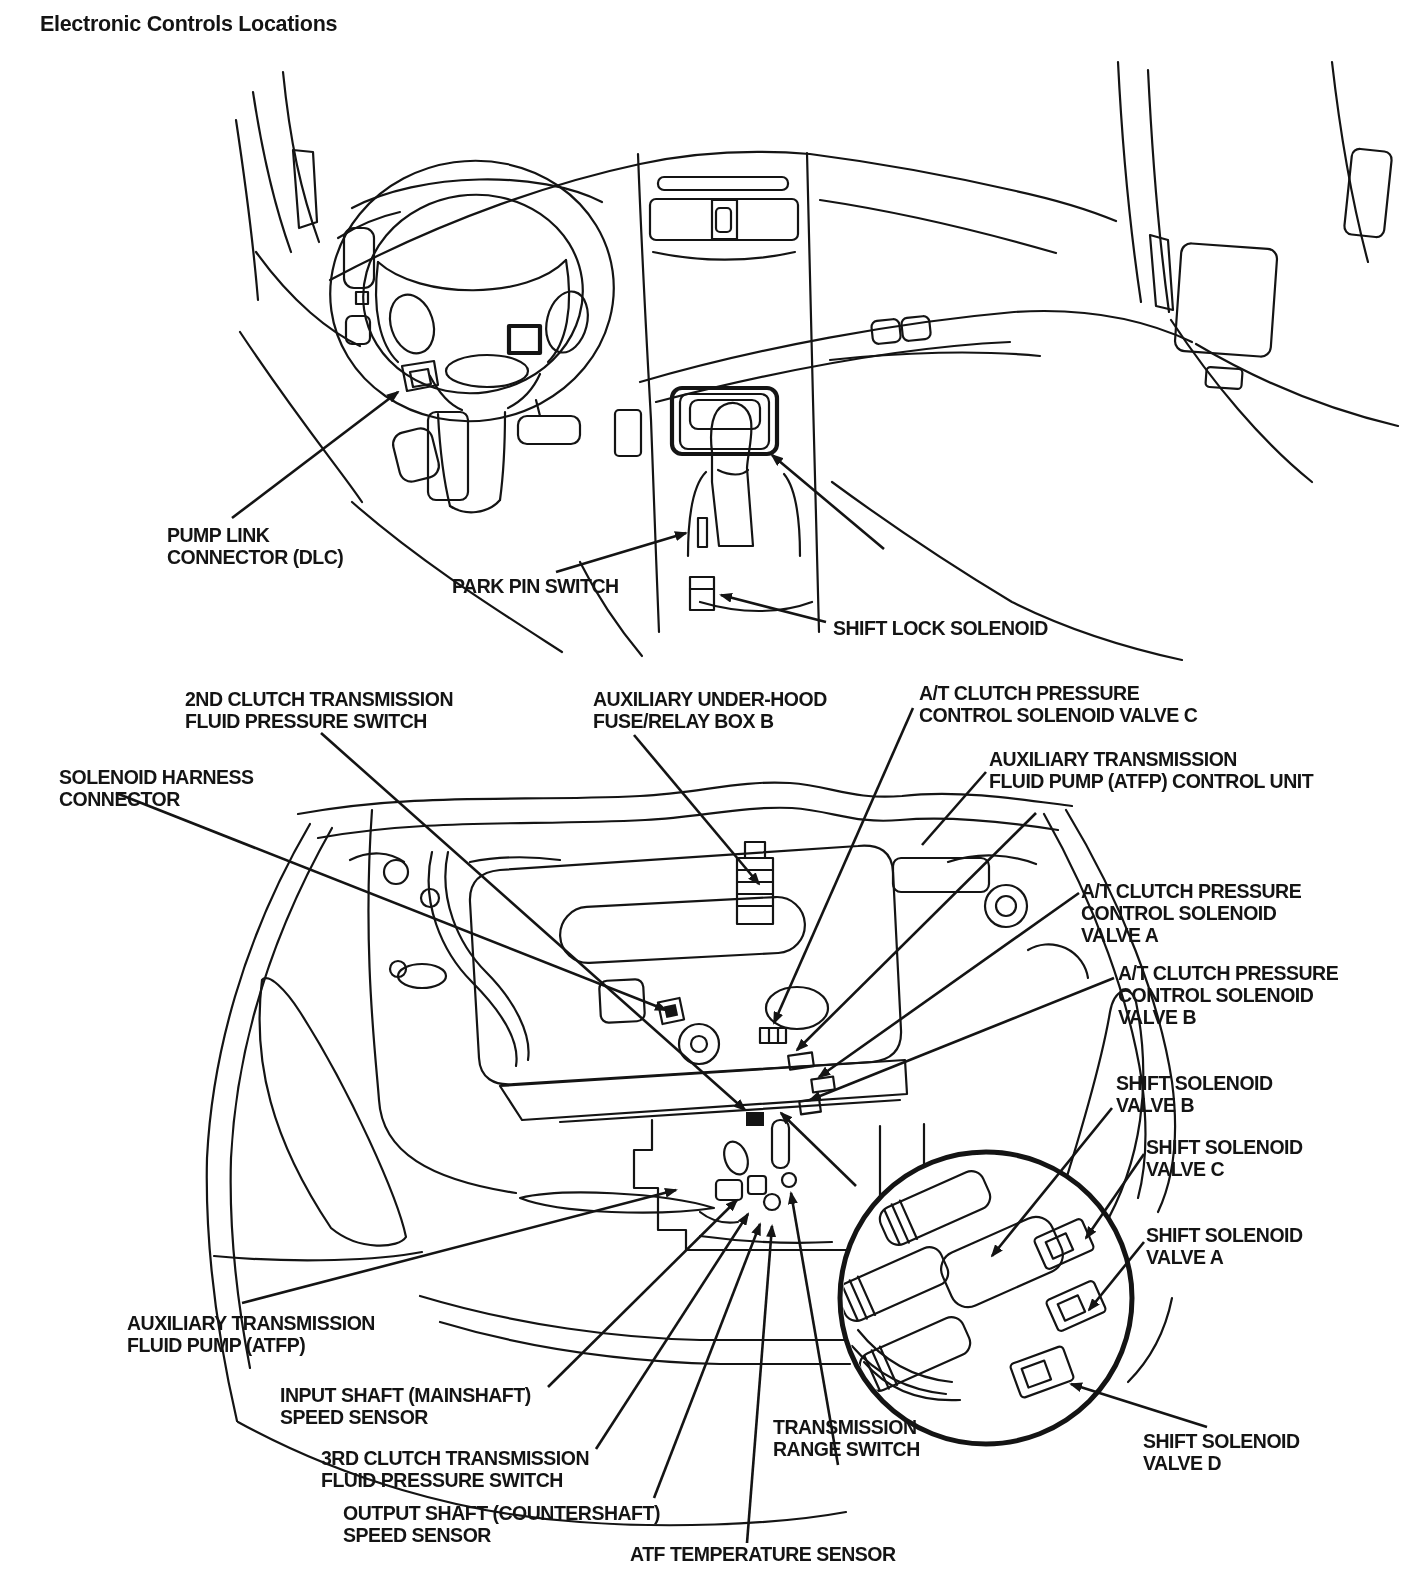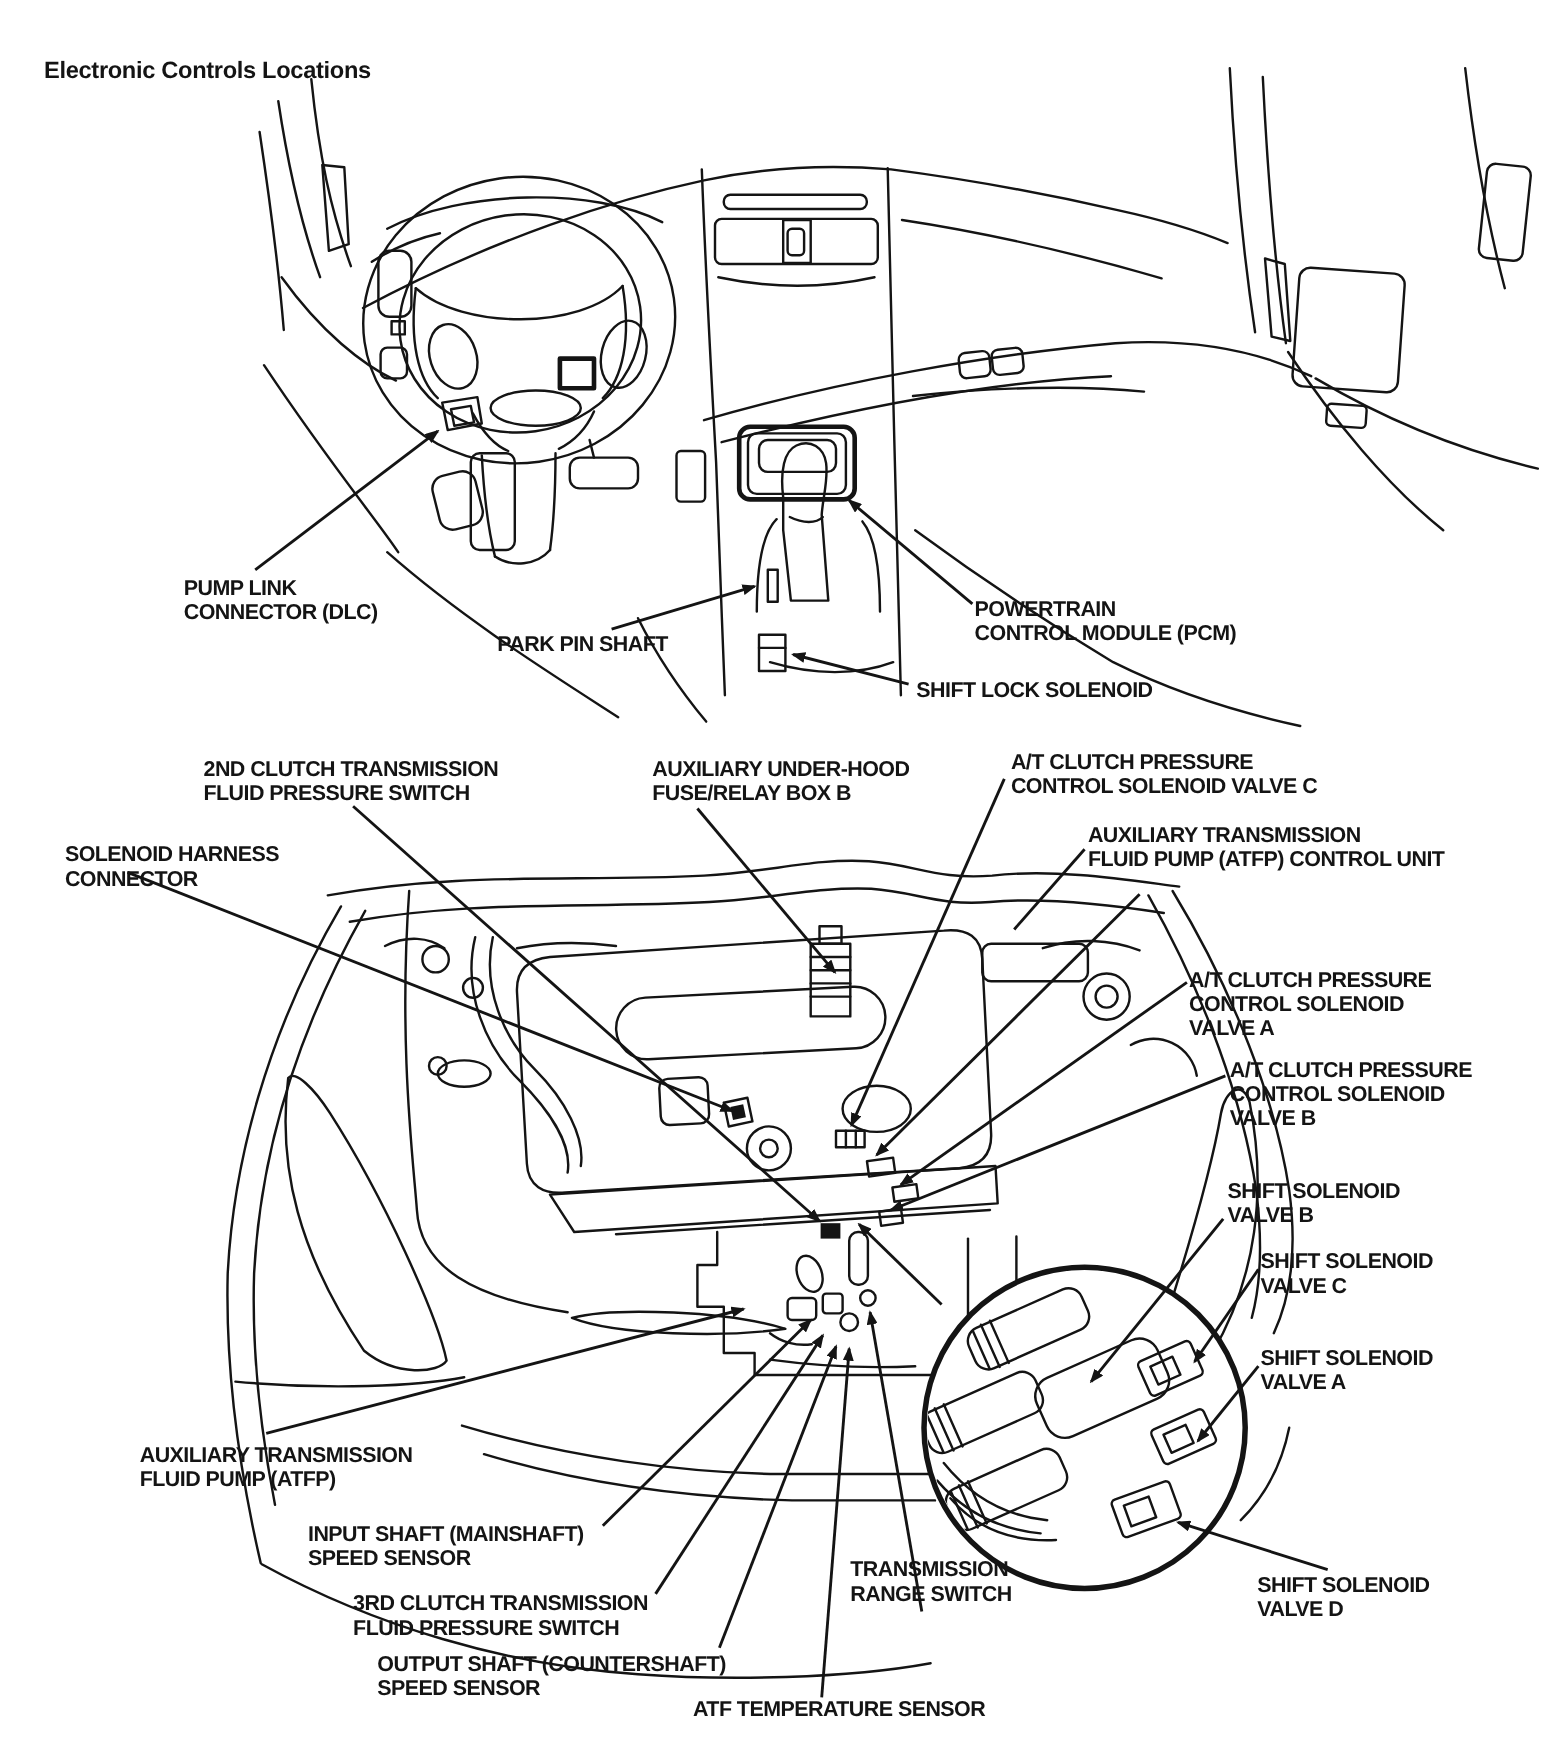--- a/index.html
+++ b/index.html
@@ -5,21 +5,21 @@
   html,body{margin:0;padding:0;background:#ffffff;}
   #stage{position:relative;width:1408px;height:1590px;background:#ffffff;overflow:hidden;
          font-family:"Liberation Sans","DejaVu Sans",sans-serif;color:#141414;}
   #art{position:absolute;left:0;top:0;}
   .stroke{stroke:#141414;stroke-width:2.2;fill:none;stroke-linecap:round;stroke-linejoin:round;}
   .bold-stroke{stroke:#141414;stroke-width:4.2;fill:none;stroke-linecap:round;stroke-linejoin:round;}
   .leader{stroke:#141414;stroke-width:2.6;fill:none;}
   .fillink{fill:#141414;stroke:none;}
   .lbl{position:absolute;font-weight:bold;font-size:19.5px;line-height:22px;letter-spacing:-0.5px;
        white-space:pre-line;color:#141414;}
-  #page-title{position:absolute;left:40px;top:12px;font-weight:bold;font-size:21.5px;letter-spacing:-0.3px;margin-top:40px;}
+  #page-title{position:absolute;left:40px;top:12px;font-weight:bold;font-size:21.5px;letter-spacing:-0.3px;}
 </style>
 </head>
 <body>
 
 <div id="stage">
 
   <div id="page-title">Electronic Controls Locations</div>
 
   <svg id="art" width="1408" height="1590" viewBox="0 0 1408 1590">
     <defs>
@@ -263,23 +263,21 @@
       <line class="leader" x1="548" y1="1387" x2="737" y2="1200" marker-end="url(#arw)"></line>
       <line class="leader" x1="596" y1="1449" x2="748" y2="1214" marker-end="url(#arw)"></line>
       <line class="leader" x1="654" y1="1498" x2="760" y2="1224" marker-end="url(#arw)"></line>
       <line class="leader" x1="747" y1="1543" x2="772" y2="1226" marker-end="url(#arw)"></line>
       <line class="leader" x1="838" y1="1465" x2="791" y2="1193" marker-end="url(#arw)"></line>
     </g>
   </svg>
 
   <div class="lbl" style="left:167px;top:524px;">PUMP LINK
 CONNECTOR (DLC)</div>
-  <div class="lbl" style="left:452px;top:575px;">PARK PIN SHAFT</div>
-  <div class="lbl" style="left:886px;top:543px;">POWERTRAIN
-CONTROL MODULE (PCM)</div>
+  <div class="lbl" style="left:452px;top:575px;">PARK PIN SWITCH</div>
   <div class="lbl" style="left:833px;top:617px;">SHIFT LOCK SOLENOID</div>
 
   <div class="lbl" style="left:185px;top:688px;">2ND CLUTCH TRANSMISSION
 FLUID PRESSURE SWITCH</div>
   <div class="lbl" style="left:567px;top:688px;margin-left:26px;">AUXILIARY UNDER-HOOD
 FUSE/RELAY BOX B</div>
   <div class="lbl" style="left:919px;top:682px;">A/T CLUTCH PRESSURE
 CONTROL SOLENOID VALVE C</div>
   <div class="lbl" style="left:59px;top:742px;margin-top:24px;">SOLENOID HARNESS
 CONNECTOR</div>

